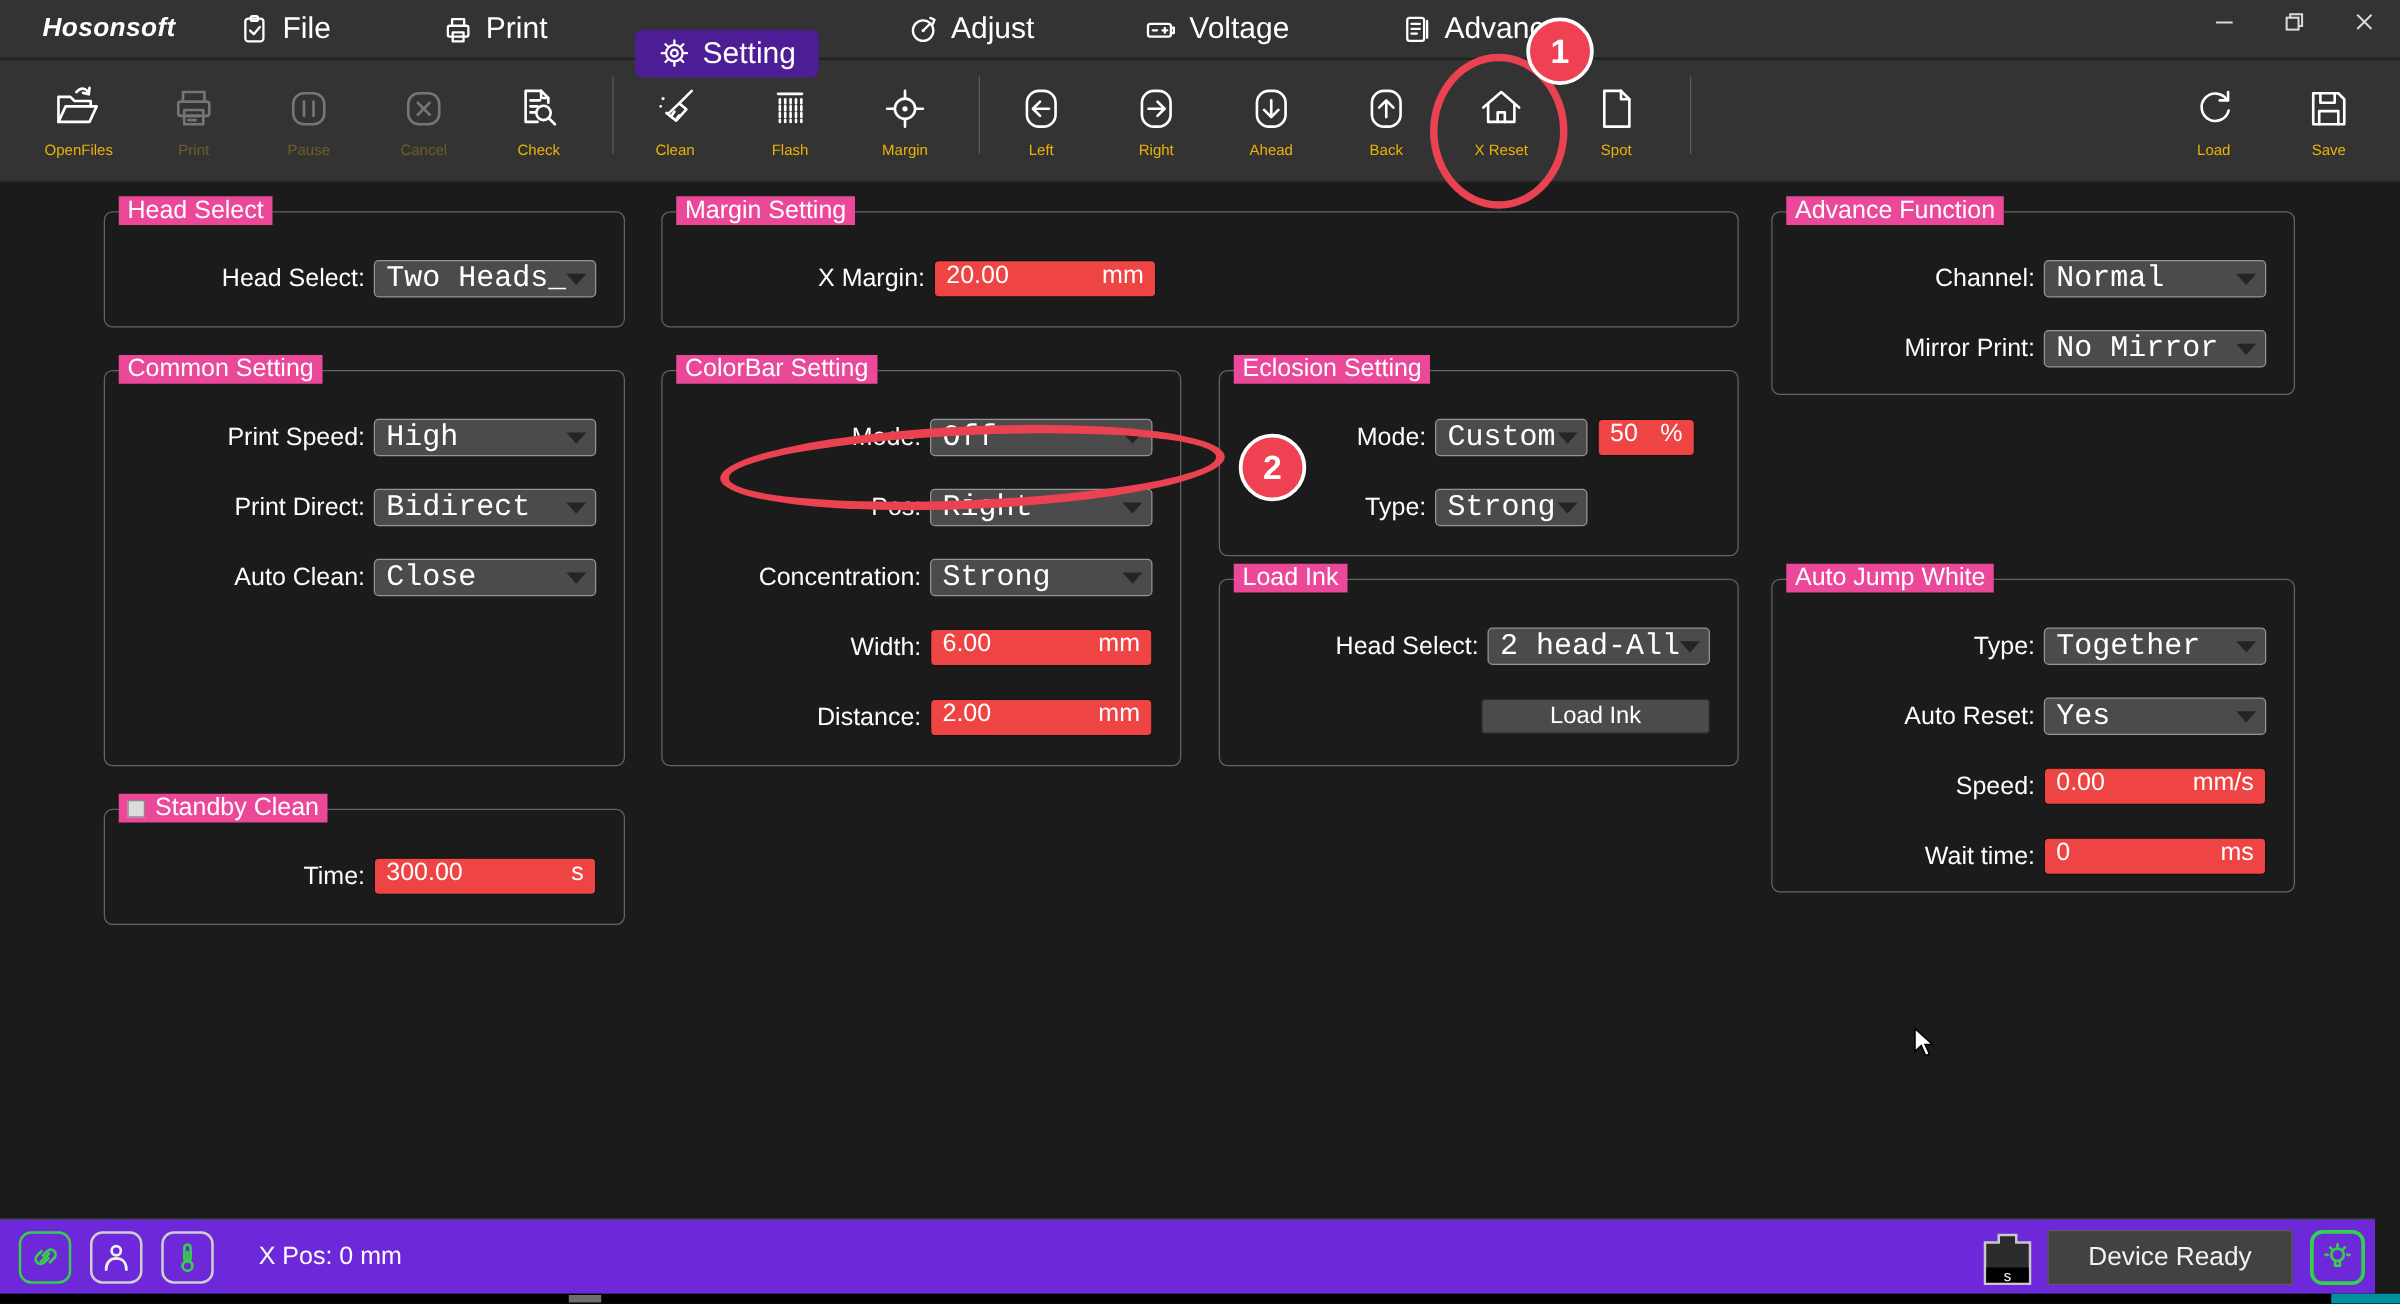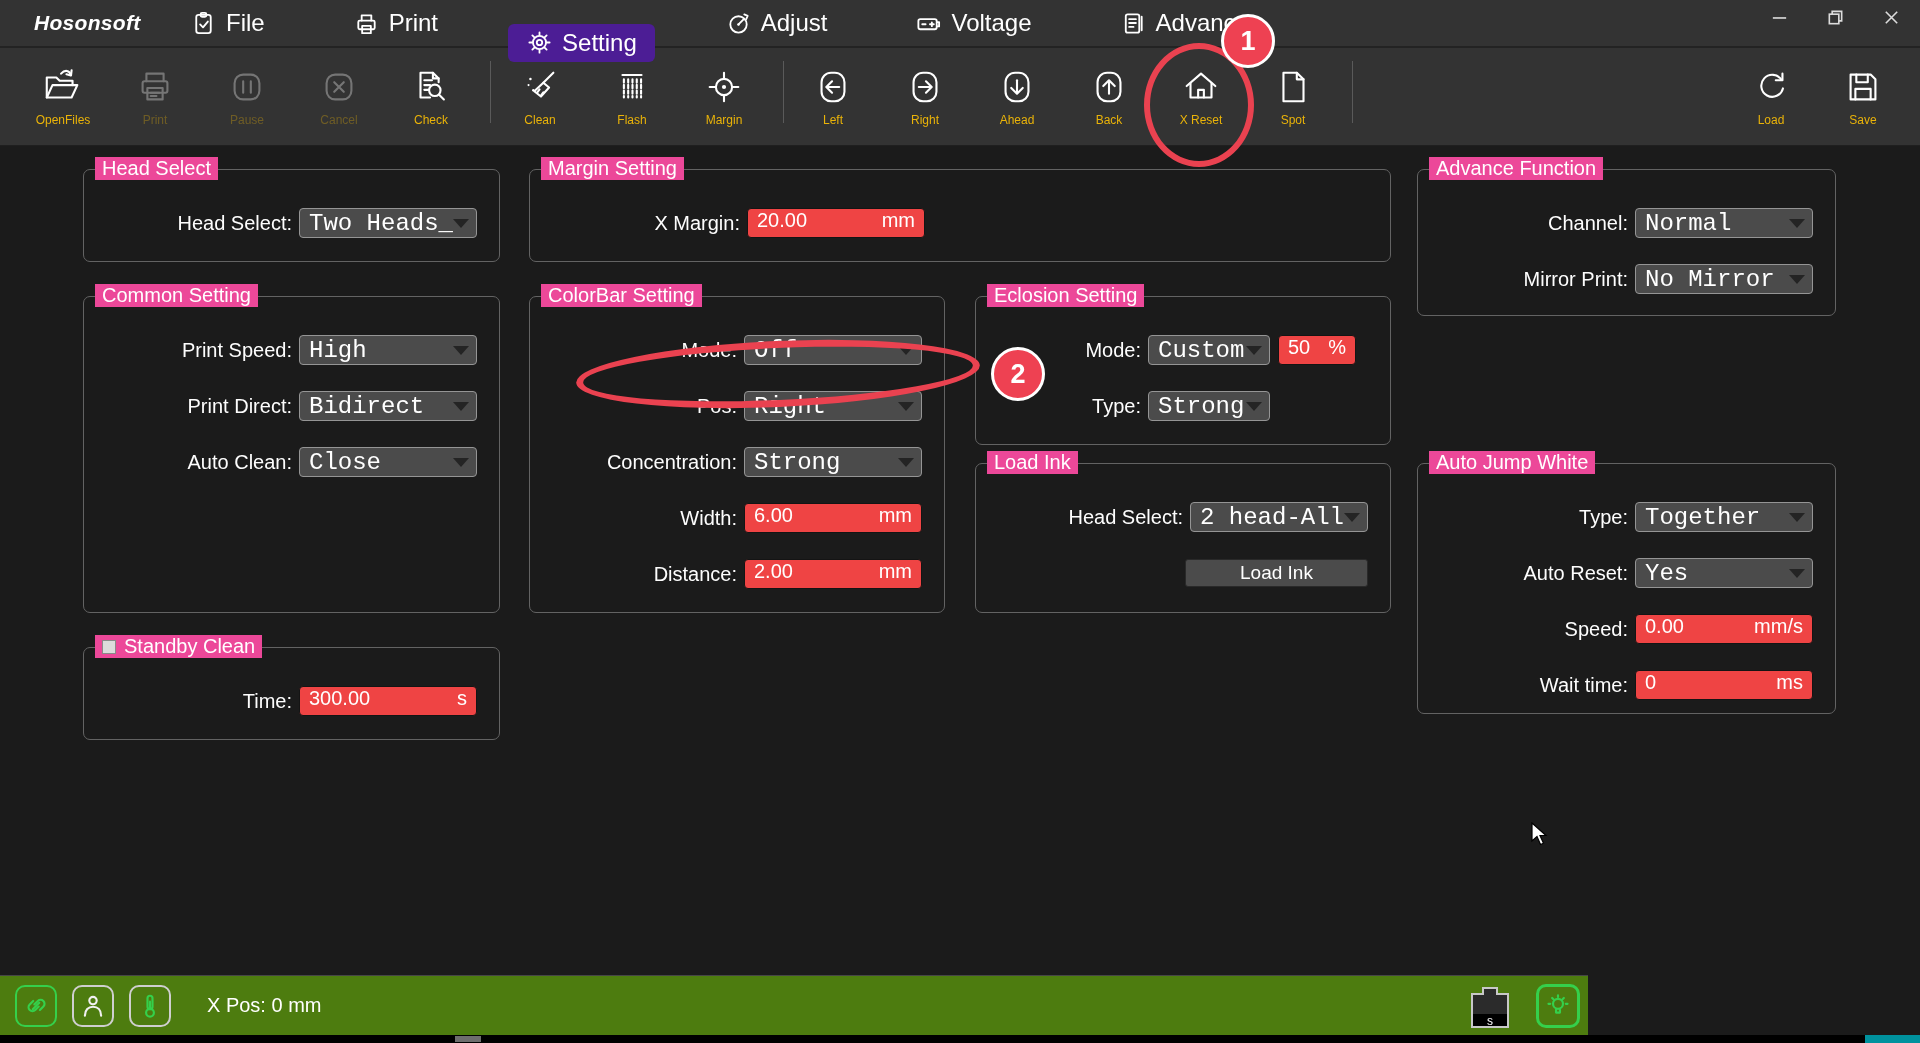--- a/index.html
+++ b/index.html
@@ -41,21 +41,21 @@
   .inp { width:178px; height:30px; margin-left:7px; background:#ef4444; border:1px solid #141414; border-radius:4px; display:flex; align-items:flex-start; padding:0 9px; }
   .iv { font-size:20px; color:#fff; flex:1; }
   .iu { font-size:20px; color:#fff; }
   .dd.small { width:122px; }
   .inp.small { width:78px; margin-left:8px; }
   .ecl-spacer { width:86px; }
   .btn-loadink { width:183px; height:28px; margin-left:7px; background:#4b4b4b; border:1px solid #292929; border-radius:3px; font-size:19px; color:#fff; display:flex; align-items:center; justify-content:center; }
   .checkbox { width:14px; height:14px; background:#dcdcdc; border:1px solid #8a8a8a; }
 
   
-  .statusbar { position:absolute; left:0; bottom:8px; width:1588px; height:60px; background:#4d7c0f; border-top:1px solid #464646; display:flex; align-items:center; }
+  .statusbar { position:absolute; left:0; bottom:8px; width:1900px; height:60px; background:#6d28d9; border-top:1px solid #464646; display:flex; align-items:center; }
   .sb-btn { width:42px; height:42px; border-radius:10px; display:flex; align-items:center; justify-content:center; margin-left:15px; }
   .sb-green { border:2px solid #35d04b; }
   .sb-white { border:2px solid #cfcfcf; }
   .si { width:26px; height:26px; fill:none; stroke-width:2; stroke-linecap:round; stroke-linejoin:round; }
   .xpos { margin-left:36px; font-size:20px; color:#fff; }
   .sb-right { margin-left:auto; display:flex; align-items:center; }
   .tank { position:relative; width:48px; height:50px; margin-right:8px; }
   .tank-label { position:absolute; left:0; right:0; bottom:3px; text-align:center; font-size:12px; color:#fff; }
   .device-ready { width:196px; height:44px; background:#424242; border:1px solid #5a5a5a; display:flex; align-items:center; justify-content:center; font-size:21px; color:#f2f2f2; }
   .bulb-btn { width:44px; height:44px; border-radius:10px; border:3px solid #35d04b; margin:0 8px 0 14px; display:flex; align-items:center; justify-content:center; }
@@ -528,20 +528,21 @@
     <span class="xpos">X Pos: 0 mm</span>
 
     <div class="sb-right">
       <div class="tank">
         <svg width="48" height="50" viewBox="0 0 48 50">
           <path d="M6 13 H17 V7 H31 V13 H42 V46 H6 Z" fill="#2b2b2b" stroke="#c8c8c8" stroke-width="2"></path>
           <rect x="7" y="33" width="34" height="12" fill="#000"></rect>
         </svg>
         <span class="tank-label">s</span>
       </div>
+      <div class="device-ready">Device Ready</div>
       <div class="bulb-btn">
         <svg class="si" viewBox="0 0 24 24" stroke="#35d04b">
           <circle cx="12" cy="10" r="4.6"></circle>
           <path d="M10.2 15.5 v2.6 h3.6 v-2.6"></path>
           <path d="M12 2.2 v1.6 M4.8 10 h-1.6 M20.8 10 h-1.6 M6.6 4.6 l1.2 1.2 M17.4 4.6 l-1.2 1.2"></path>
         </svg>
       </div>
     </div>
   </footer>
 

